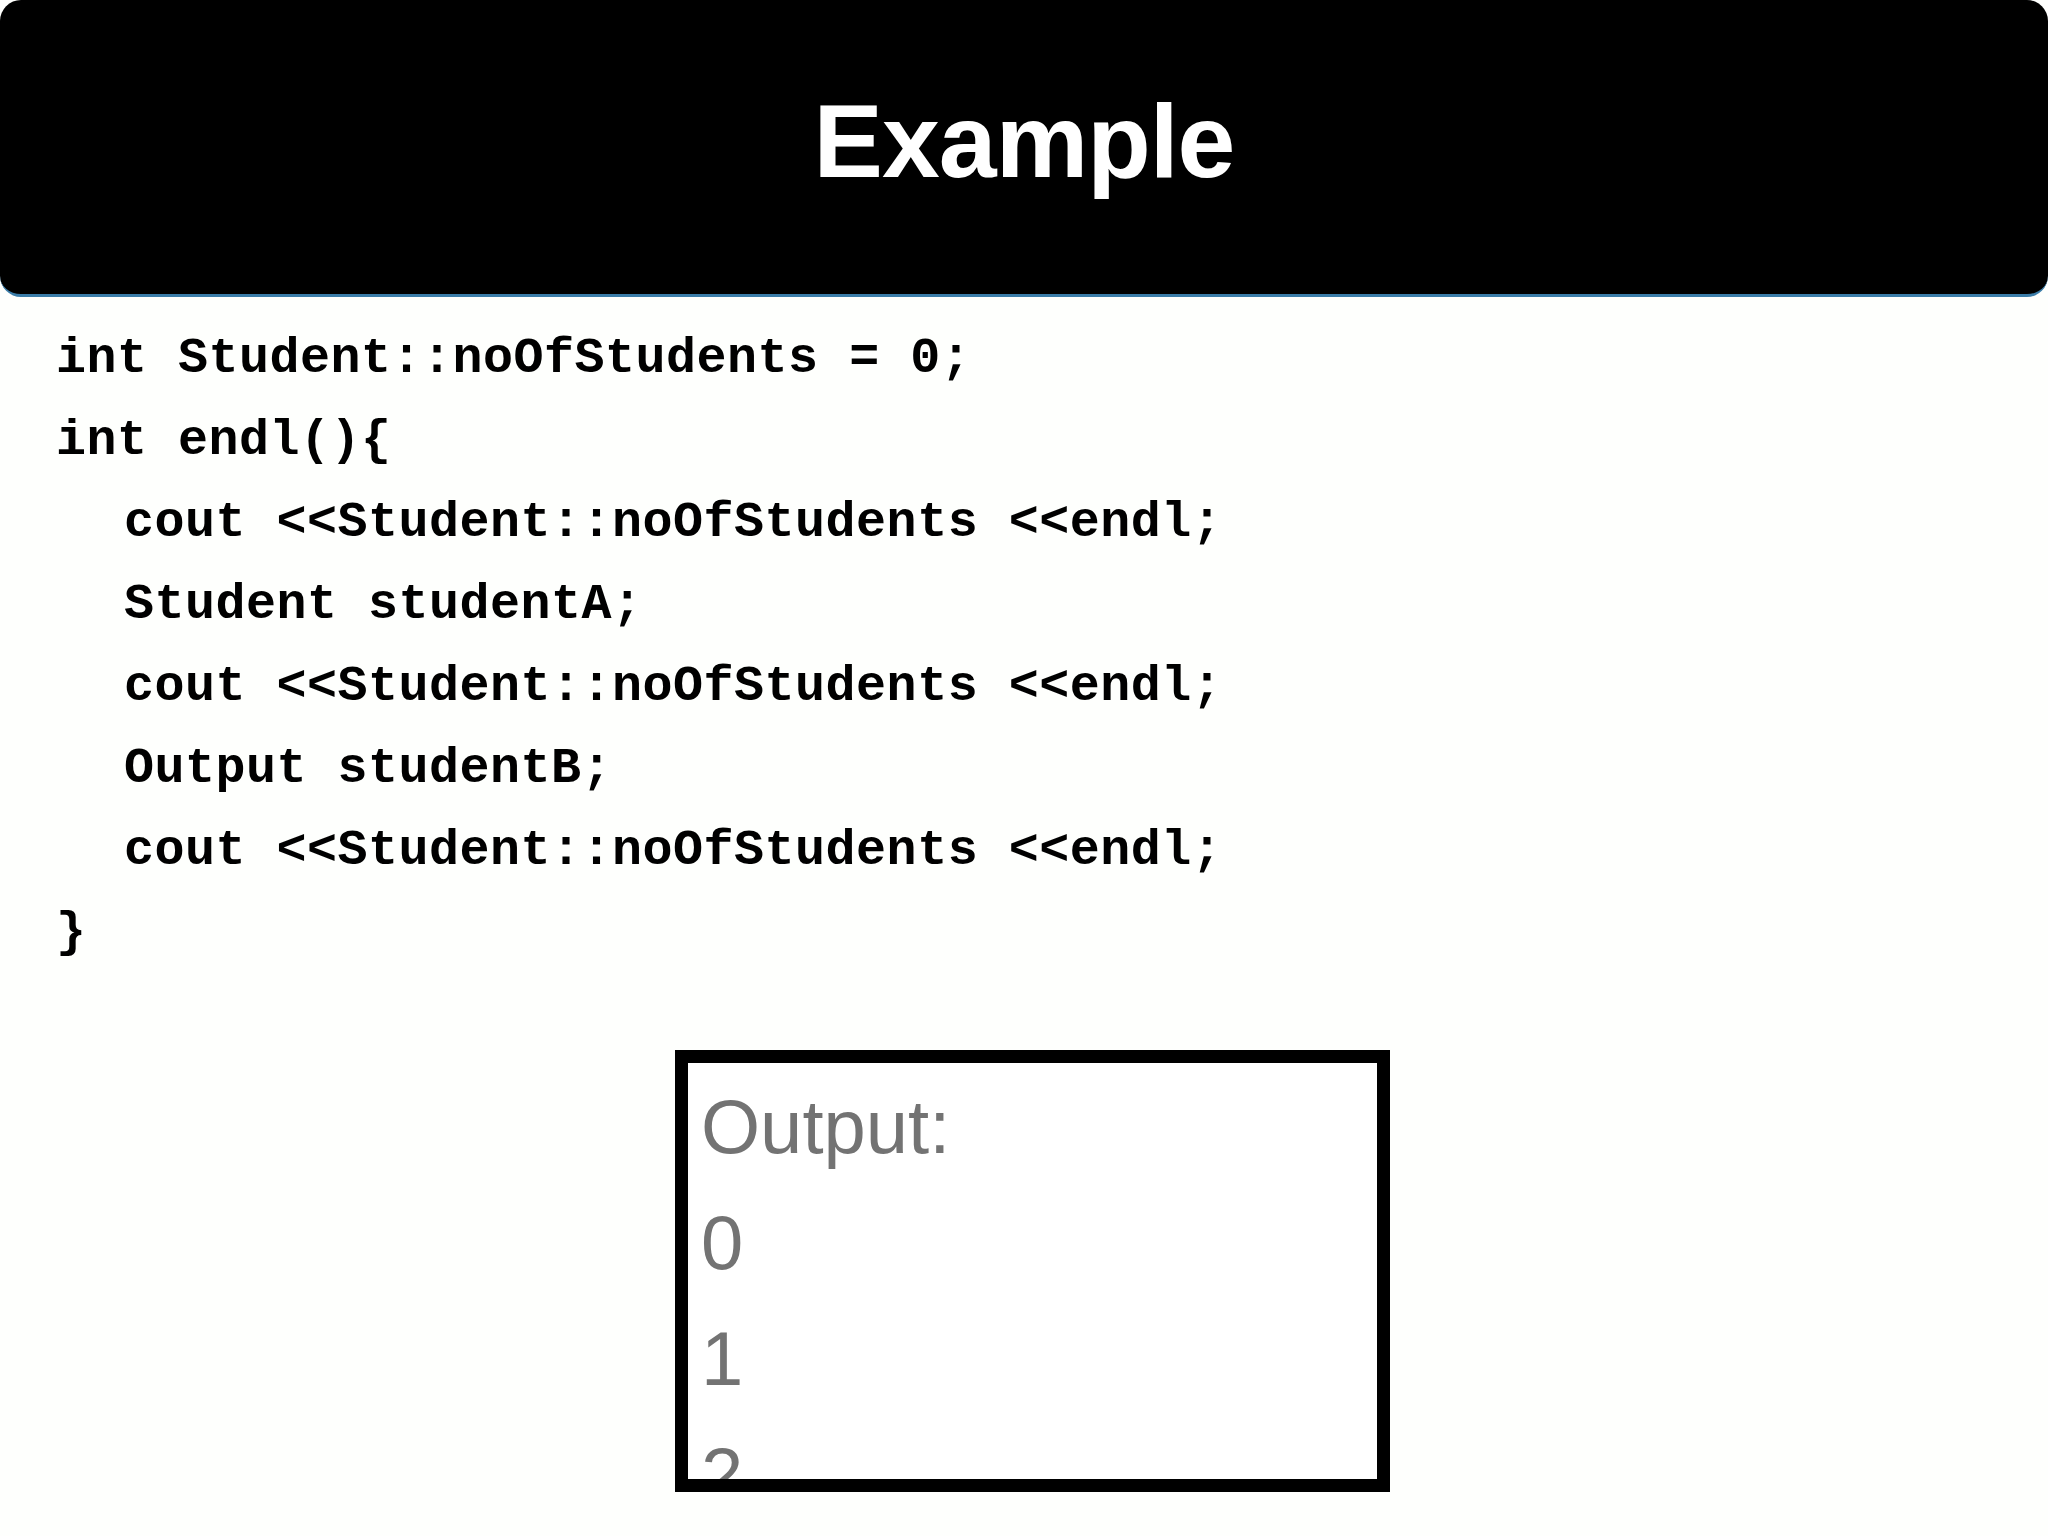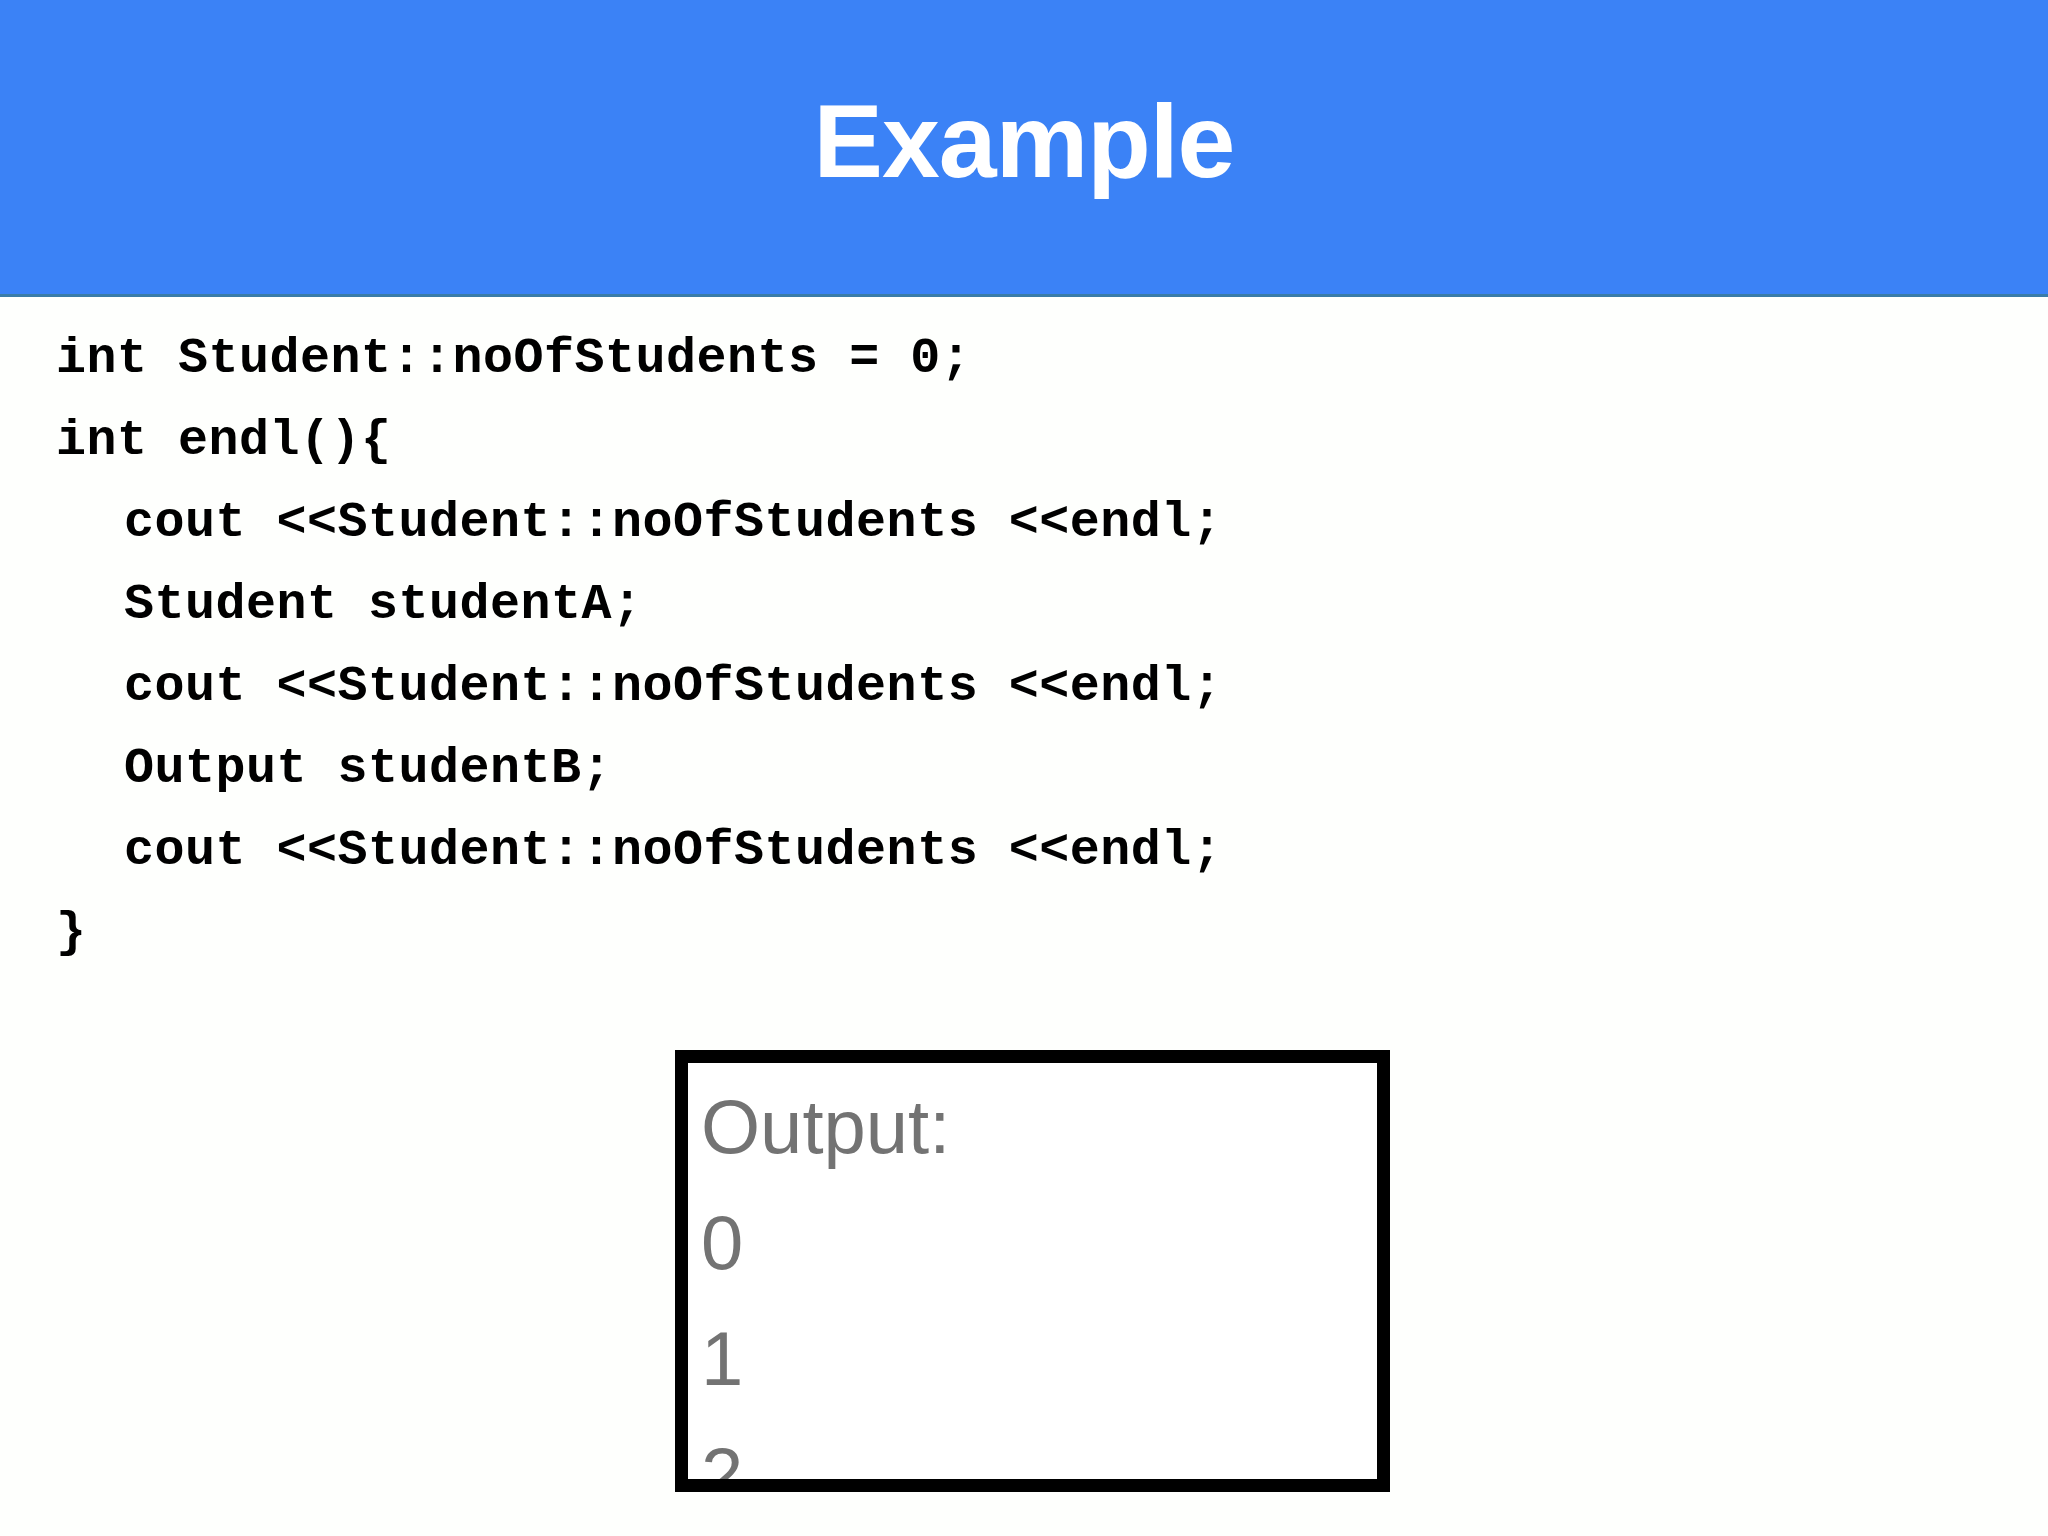--- a/index.html
+++ b/index.html
@@ -16,23 +16,24 @@
     font-family: "Liberation Sans", sans-serif;
   }
 
   
   #header-band {
     position: absolute;
     left: 0;
     top: 0;
     width: 2048px;
     height: 297px;
-    background: #3b82f6;
+    background: #000000;
     box-sizing: border-box;
     border-bottom: 3px solid #3a7ca8;
+    border-radius: 21px;
   }
   #slide-title {
     position: absolute;
     left: 0;
     top: 0;
     width: 2048px;
     height: 294px;
     display: flex;
     align-items: center;
     justify-content: center;

